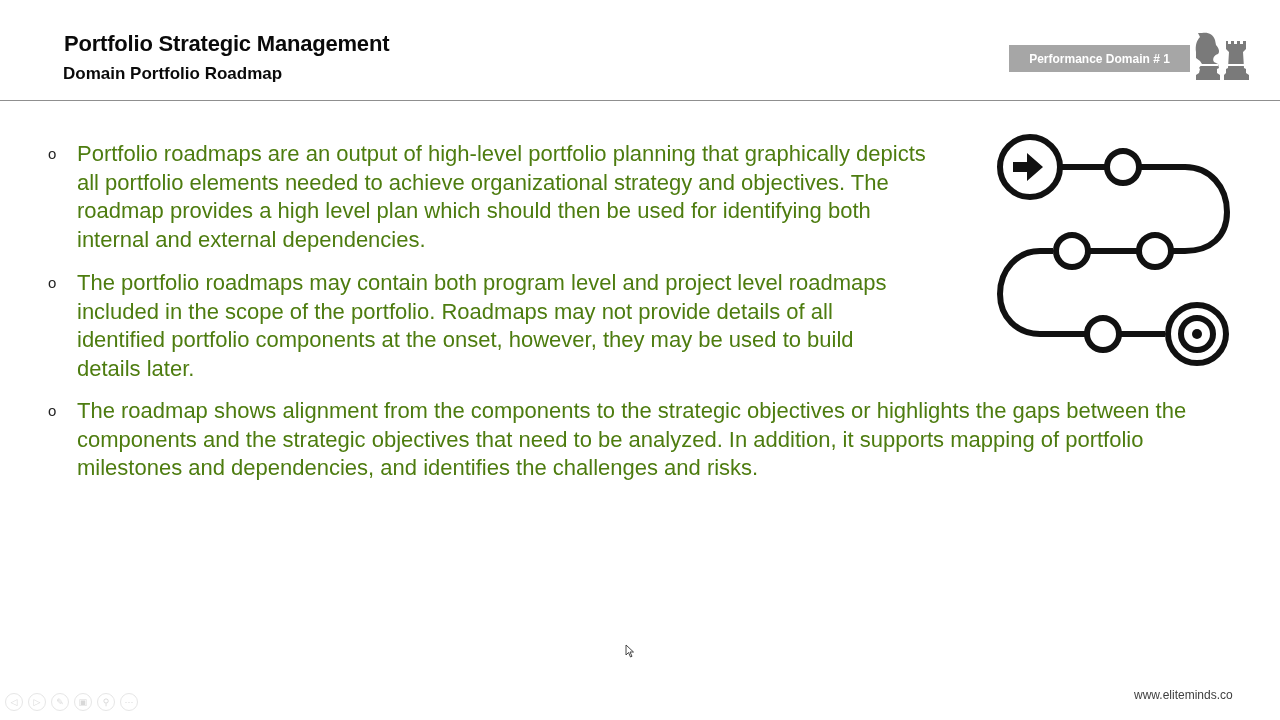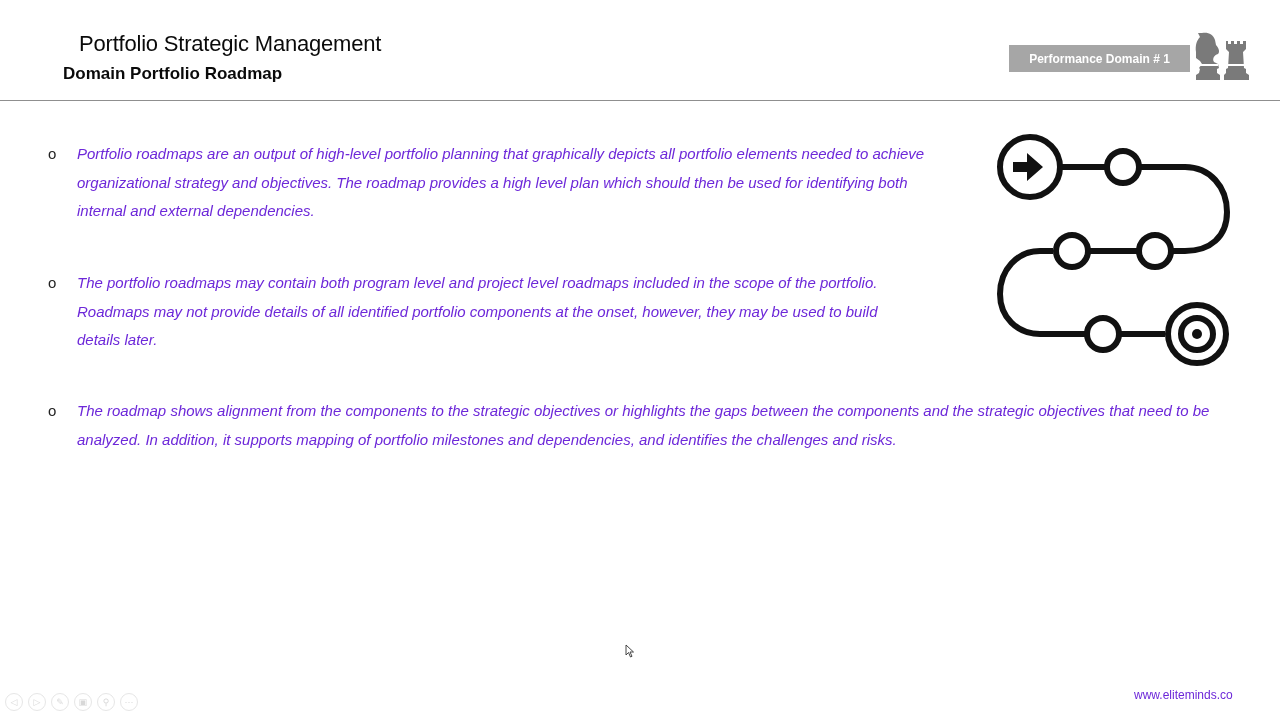--- a/index.html
+++ b/index.html
@@ -2,57 +2,57 @@
 <html><head>
 <meta charset="utf-8">
 <style>
   html, body { margin:0; padding:0; }
   body {
     width:1280px; height:720px; position:relative; overflow:hidden;
     background:#ffffff; font-family:"Liberation Sans", sans-serif; color:#111;
   }
   .header { position:absolute; left:0; top:0; width:1280px; height:100px; }
   .title {
-    position:absolute; left:79px; top:31px; font-size:22px; font-weight:normal;
+    position:absolute; left:64px; top:31px; font-size:22px; font-weight:bold;
     color:#0a0a0a; letter-spacing:-0.2px; white-space:nowrap;
   }
   .subtitle {
     position:absolute; left:63px; top:64px; font-size:17px; font-weight:bold;
     color:#0a0a0a; white-space:nowrap;
   }
   .badge {
     position:absolute; left:1009px; top:45px; width:181px; height:27px;
     background:#a6a6a6; color:#fff; font-size:12px; font-weight:bold;
     display:flex; align-items:center; justify-content:center; white-space:nowrap;
   }
   .chess { position:absolute; left:1192px; top:28px; width:60px; height:54px; }
   .rule { position:absolute; left:0; top:100px; width:1280px; height:1px; background:#8f8f8f; }
 
   .bullets { position:absolute; left:0; top:0; }
   .bullet { position:absolute; left:48px; display:flex; }
   .bullet .dot {
     width:29px; flex:0 0 29px; font-size:15px; line-height:28.7px; color:#222;
   }
   .bullet .text {
-    font-size:15px; line-height:28.7px; color:#6d28d9;font-style:italic;
+    font-size:22px; line-height:28.7px; color:#4d7c0f;
   }
   .b1 { top:140px; width:900px; }
   .b2 { top:269px; width:860px; }
   .b3 { top:397px; width:1170px; }
 
   .roadmap { position:absolute; left:995px; top:132px; width:238px; height:236px; }
 
   .nav { position:absolute; left:5px; top:693px; display:flex; gap:5px; }
   .nav .btn {
     width:18px; height:18px; border:1px solid #e6e6e6; border-radius:50%;
     display:flex; align-items:center; justify-content:center; color:#d8d8d8;
     font-size:9px; box-sizing:border-box;
   }
   .footer-url {
-    position:absolute; left:1134px; top:688px; font-size:12px; color:#6d28d9; white-space:nowrap;
+    position:absolute; left:1134px; top:688px; font-size:12px; color:#404040; white-space:nowrap;
   }
   .cursor { position:absolute; left:625px; top:644px; width:10px; height:14px; }
 </style>
 </head>
 <body>
 
 <div class="header">
   <div class="title">Portfolio Strategic Management</div>
   <div class="subtitle">Domain Portfolio Roadmap</div>
   <div class="badge">Performance Domain # 1</div>

